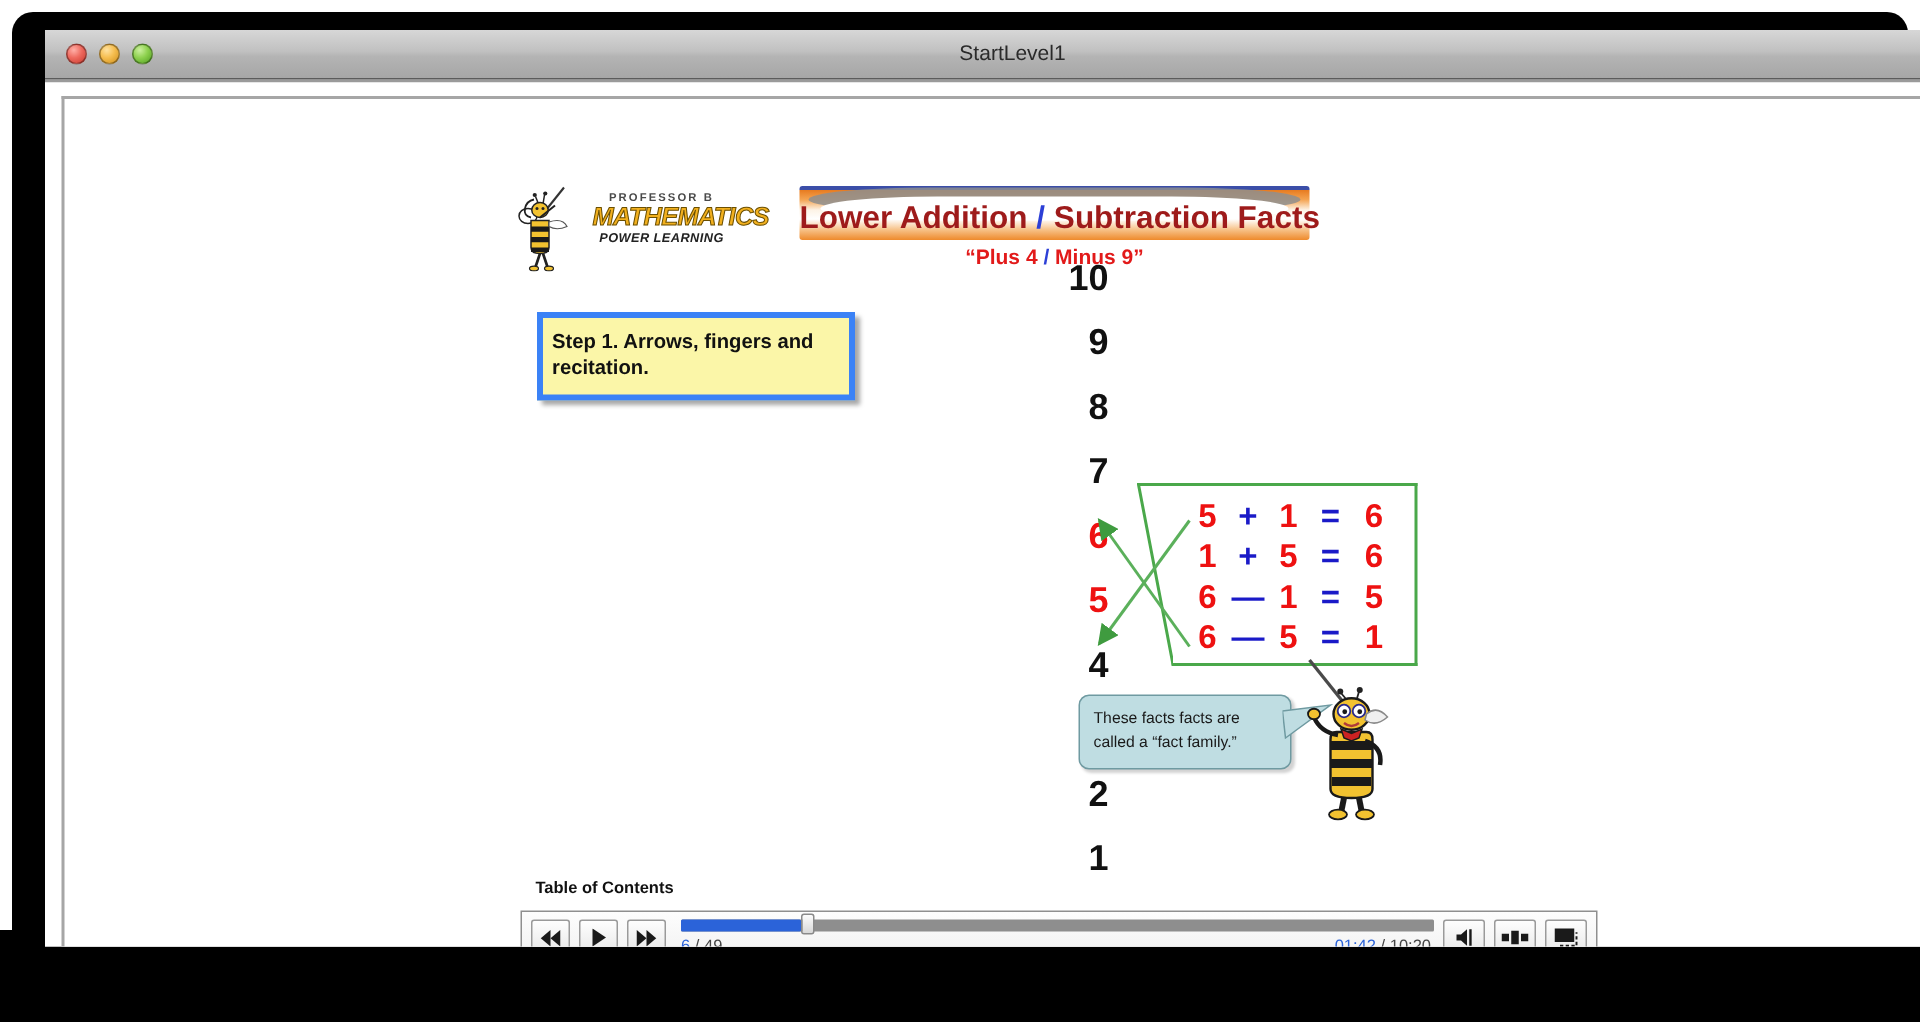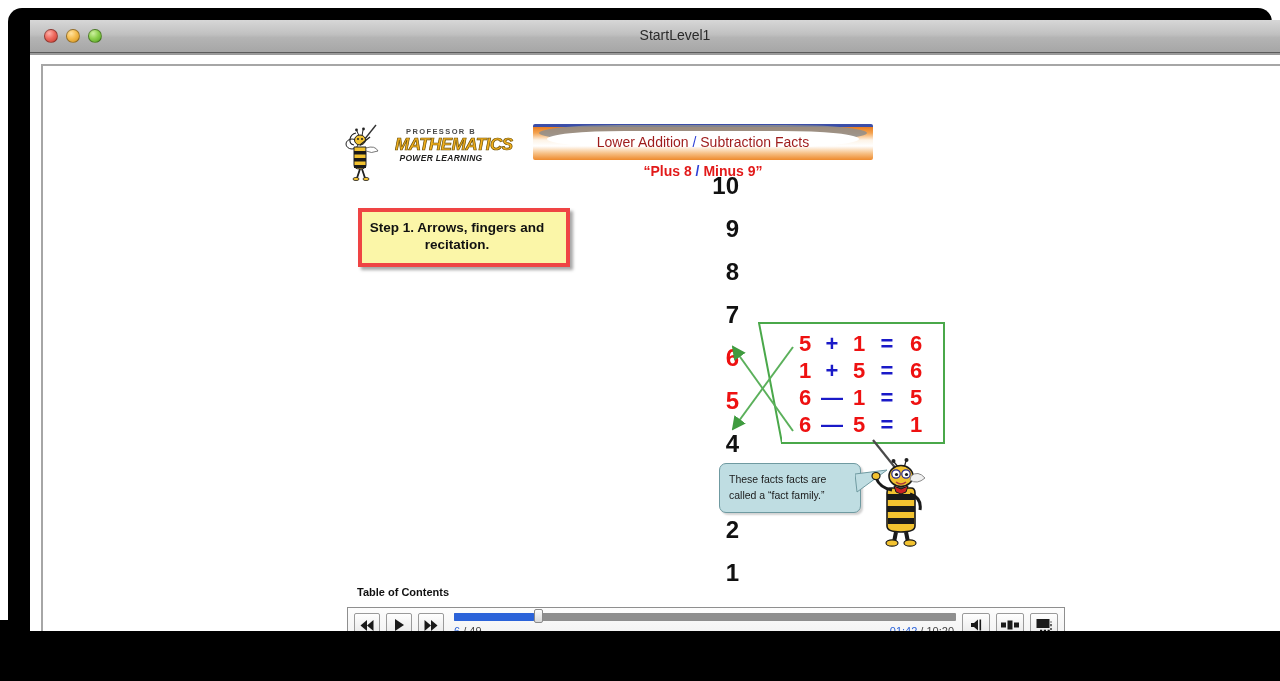--- a/index.html
+++ b/index.html
@@ -188,22 +188,22 @@
     height: 16px;
     background: #ffffff;
     border-radius: 50% / 100%;
   }
   .banner-text {
     position: absolute;
     left: 0;
     right: 0;
     top: 10px;
     text-align: center;
-    font-size: 14px;
-    font-weight: normal;
+    font-size: 21px;
+    font-weight: bold;
     color: #9e1b1b;
     font-family: "Liberation Sans", sans-serif;
     white-space: nowrap;
   }
   .banner-text .slash { color: #2c3fd6; }
   .subtitle {
     position: absolute;
     left: 490px;
     top: 97px;
     width: 340px;
@@ -217,23 +217,22 @@
   .subtitle .slash { color: #2c3fd6; }
 
   
   .stepbox {
     position: absolute;
     left: 315px;
     top: 142px;
     width: 212px;
     padding: 8px 20px 9px 6px;
     background: #fbf6a8;
-    border: 4px solid #ef4444;
+    border: 4px solid #3b82f6;
     box-shadow: 3px 3px 3px rgba(0,0,0,0.35);
-    text-align: center;
     font-size: 13.5px;
     font-weight: bold;
     color: #111;
     line-height: 1.25;
     font-family: "Liberation Sans", sans-serif;
     box-sizing: border-box;
   }
 
   
   .ladder {
@@ -510,21 +509,21 @@
               <div class="logo-power">POWER LEARNING</div>
             </div>
           </div>
 
           <div class="banner">
             <div class="banner-bg"></div>
             <div class="banner-arc"></div>
             <div class="banner-arc2"></div>
             <div class="banner-text"><span>Lower Addition</span> <span class="slash">/</span> <span>Subtraction Facts</span></div>
           </div>
-          <div class="subtitle"><span>“Plus 8</span> <span class="slash">/</span> <span>Minus 9”</span></div>
+          <div class="subtitle"><span>“Plus 4</span> <span class="slash">/</span> <span>Minus 9”</span></div>
 
           <div class="stepbox">Step 1. Arrows, fingers and recitation.</div>
 
           <div class="ladder">
               <div class="rung">10</div>
               <div class="rung">9</div>
               <div class="rung">8</div>
               <div class="rung">7</div>
               <div class="rung hl">6</div>
               <div class="rung hl">5</div>

